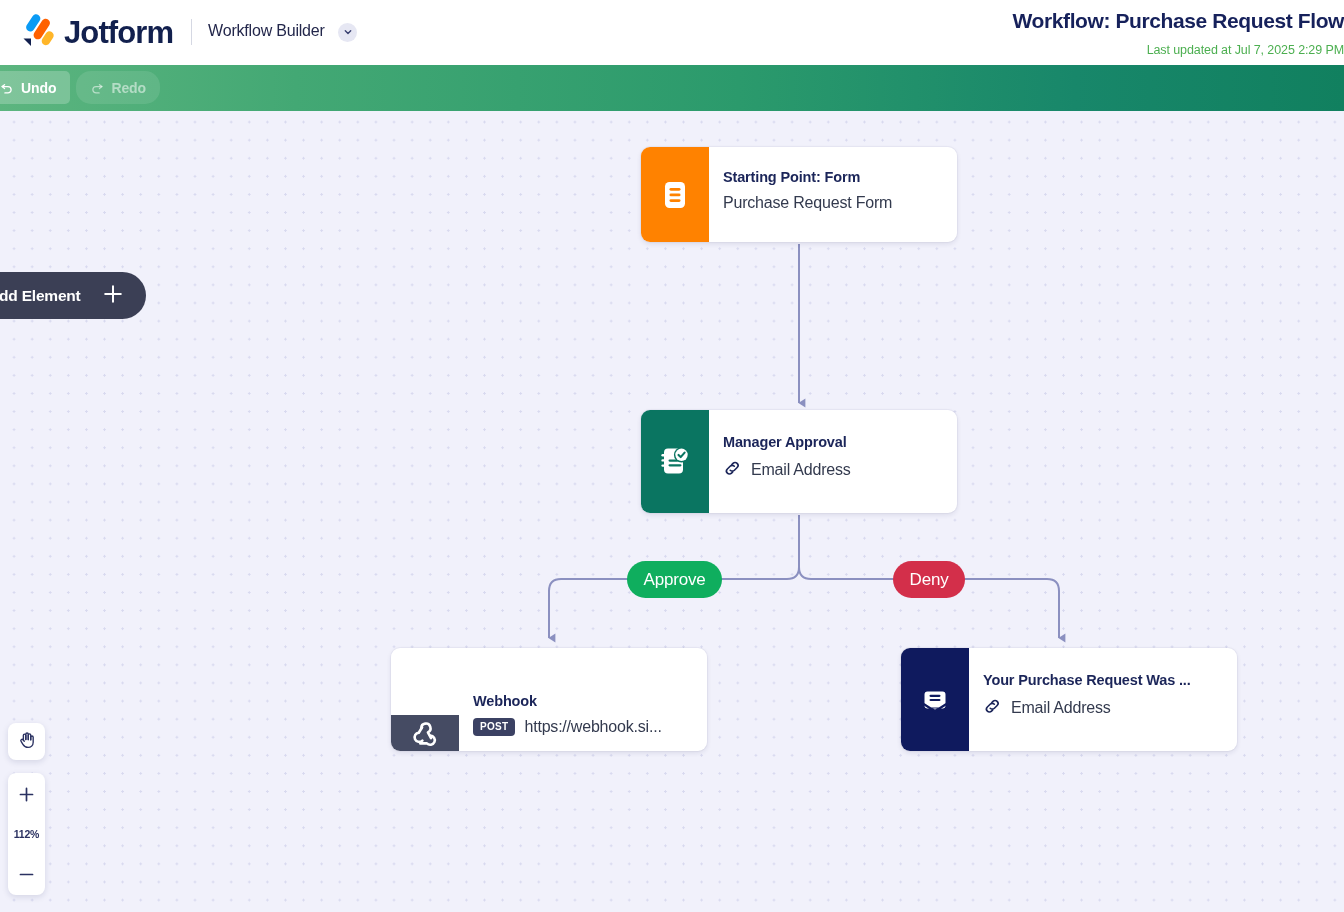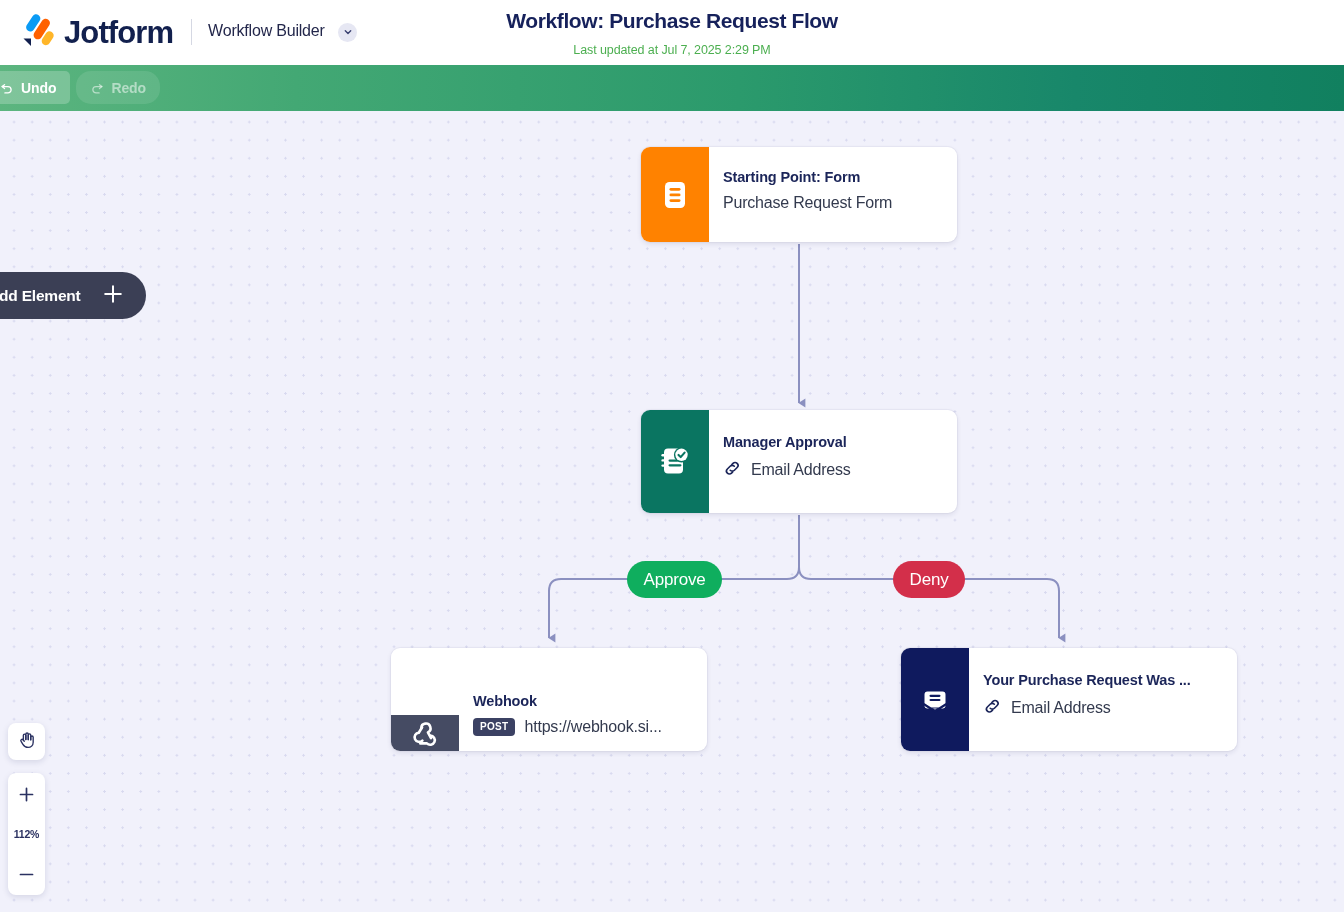--- a/index.html
+++ b/index.html
@@ -68,21 +68,21 @@
     align-items: center;
     justify-content: center;
     margin-left: 9px;
     vertical-align: middle;
   }
 
   .title-block {
     position: absolute;
     left: 0; right: 0;
     top: 9px;
-    text-align: center;
+    text-align: right;
     pointer-events: none;
   }
   .wf-title {
     font-size: 21px;
     font-weight: bold;
     color: #16215b;
     letter-spacing: -0.4px;
     line-height: 1.15;
   }
   .wf-sub {

